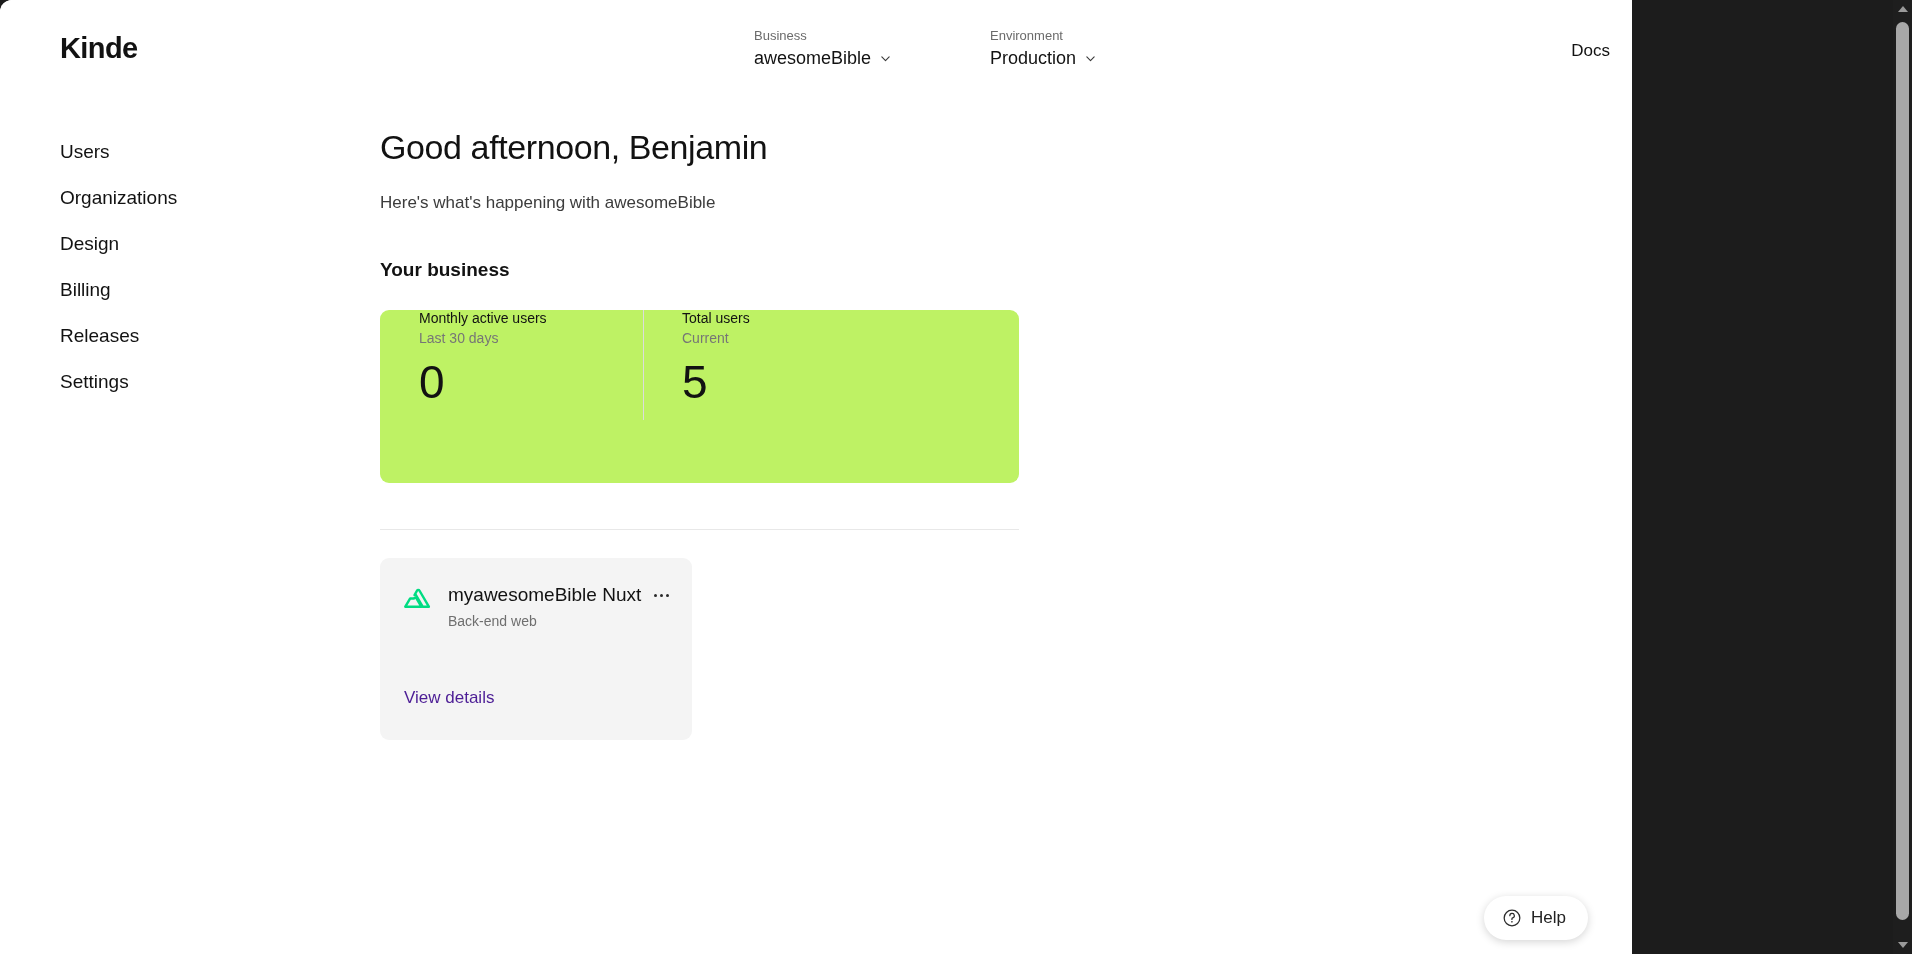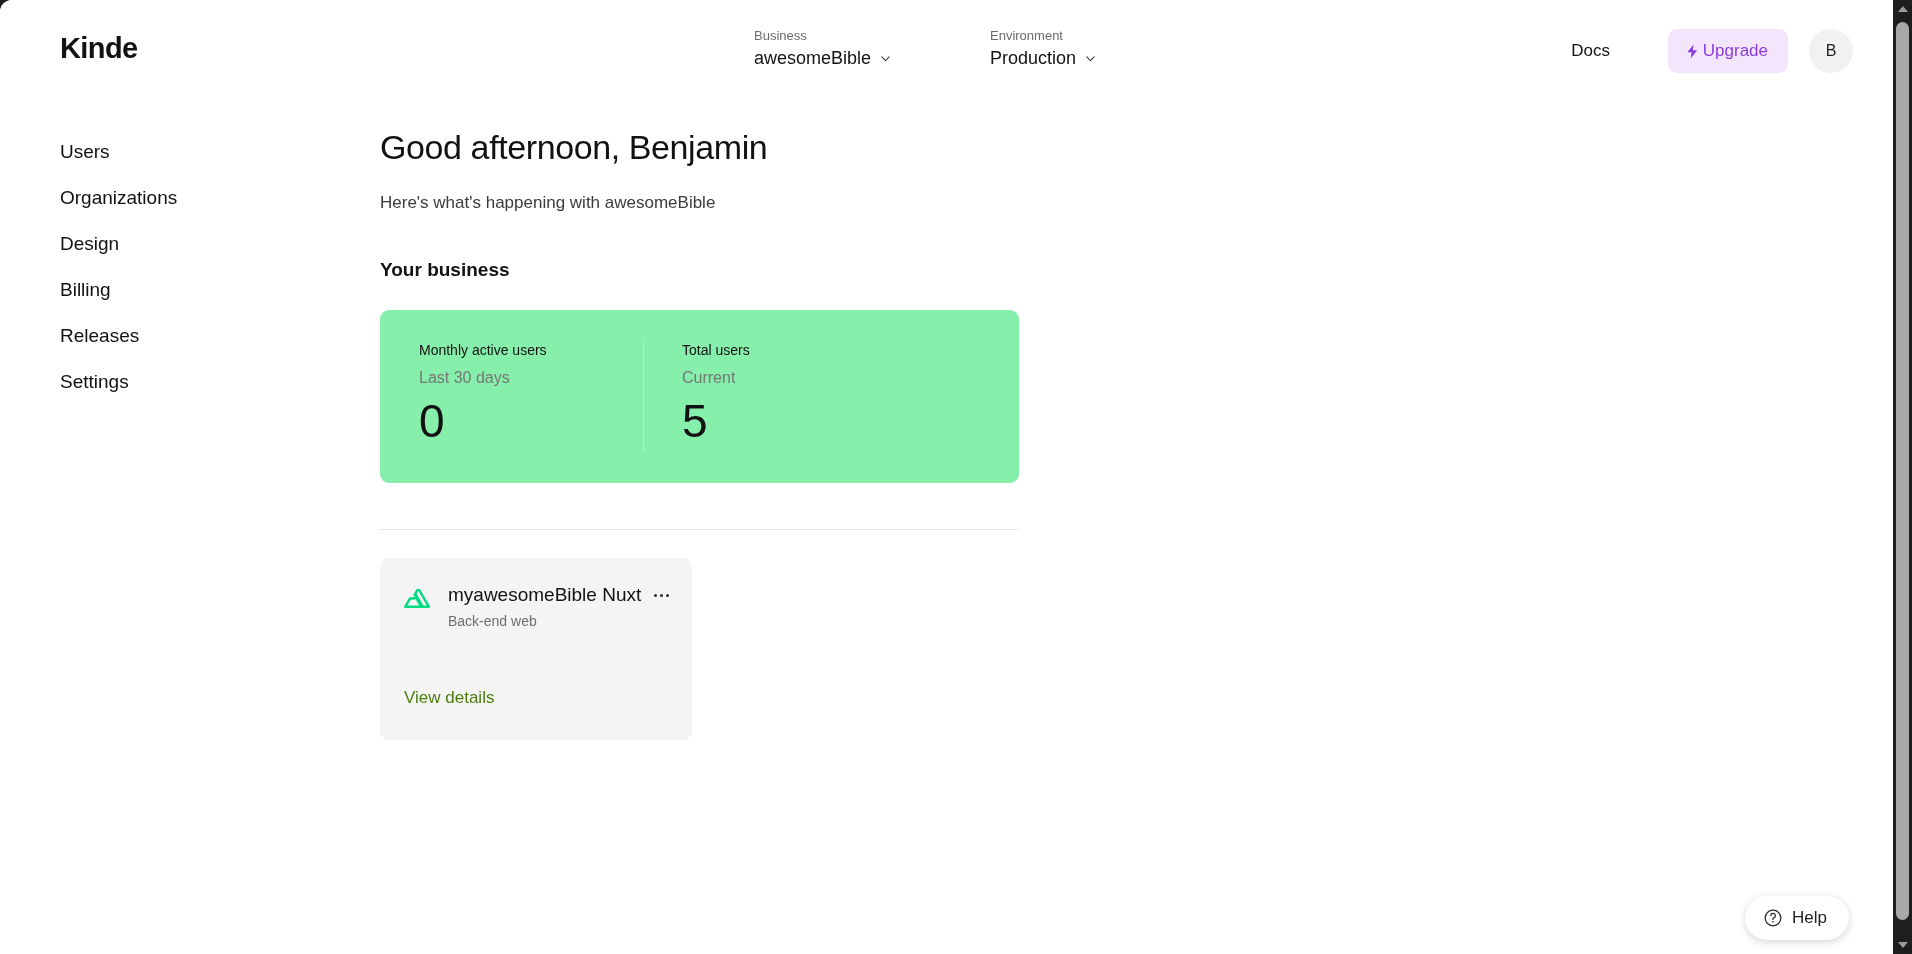--- a/index.html
+++ b/index.html
@@ -13,21 +13,21 @@
 
   body {
     font-family: "Liberation Sans", sans-serif;
     -webkit-font-smoothing: antialiased;
   }
 
   
   #viewport {
     position: absolute;
     left: 0; top: 0;
-    width: 1893px;
+    width: 1632px;
     height: 954px;
     background: #ffffff;
     border-top-left-radius: 12px;
     overflow: hidden;
   }
 
   
   #header {
     position: absolute;
     left: 0; top: 0;
@@ -174,24 +174,23 @@
     color: #121212;
   }
 
   #business-section-title { margin-top: 46px; }
 
   
   #stats-card {
     margin-top: 29px;
     width: 639px;
     height: 173px;
-    background: #86efac;
+    background: #bef264;
     border-radius: 9px;
     display: flex;
-    align-items: center;
   }
   .stat {
     position: relative;
     padding-left: 39px;
     height: 110px;
     flex: 0 0 auto;
   }
   .stat:first-child { width: 263px; }
   .stat.divided::before {
     content: "";
@@ -199,24 +198,24 @@
     left: 0; top: 0;
     width: 1px; height: 110px;
     background: #dcdcdc;
   }
   .stat-label {
     font-size: 14px;
     color: #121212;
     line-height: 17px;
   }
   .stat-sub {
-    font-size: 16px;
+    font-size: 14px;
     color: #767676;
     line-height: 17px;
-    margin-top: 10px;
+    margin-top: 3px;
   }
   .stat-value {
     font-size: 46px;
     font-weight: 400;
     color: #121212;
     line-height: 52px;
     margin-top: 9px;
     letter-spacing: -1px;
   }
 
@@ -293,21 +292,21 @@
     width: 3px; height: 3px;
     border-radius: 50%;
     background: #2a2a2a;
     display: block;
   }
   #view-details {
     position: absolute;
     left: 24px;
     bottom: 32px;
     font-size: 17px;
-    color: #4d7c0f;
+    color: #4c1d95;
     text-decoration: none;
     cursor: pointer;
   }
 
   
   #help-widget {
     position: absolute;
     right: 44px;
     bottom: 14px;
     height: 44px;

